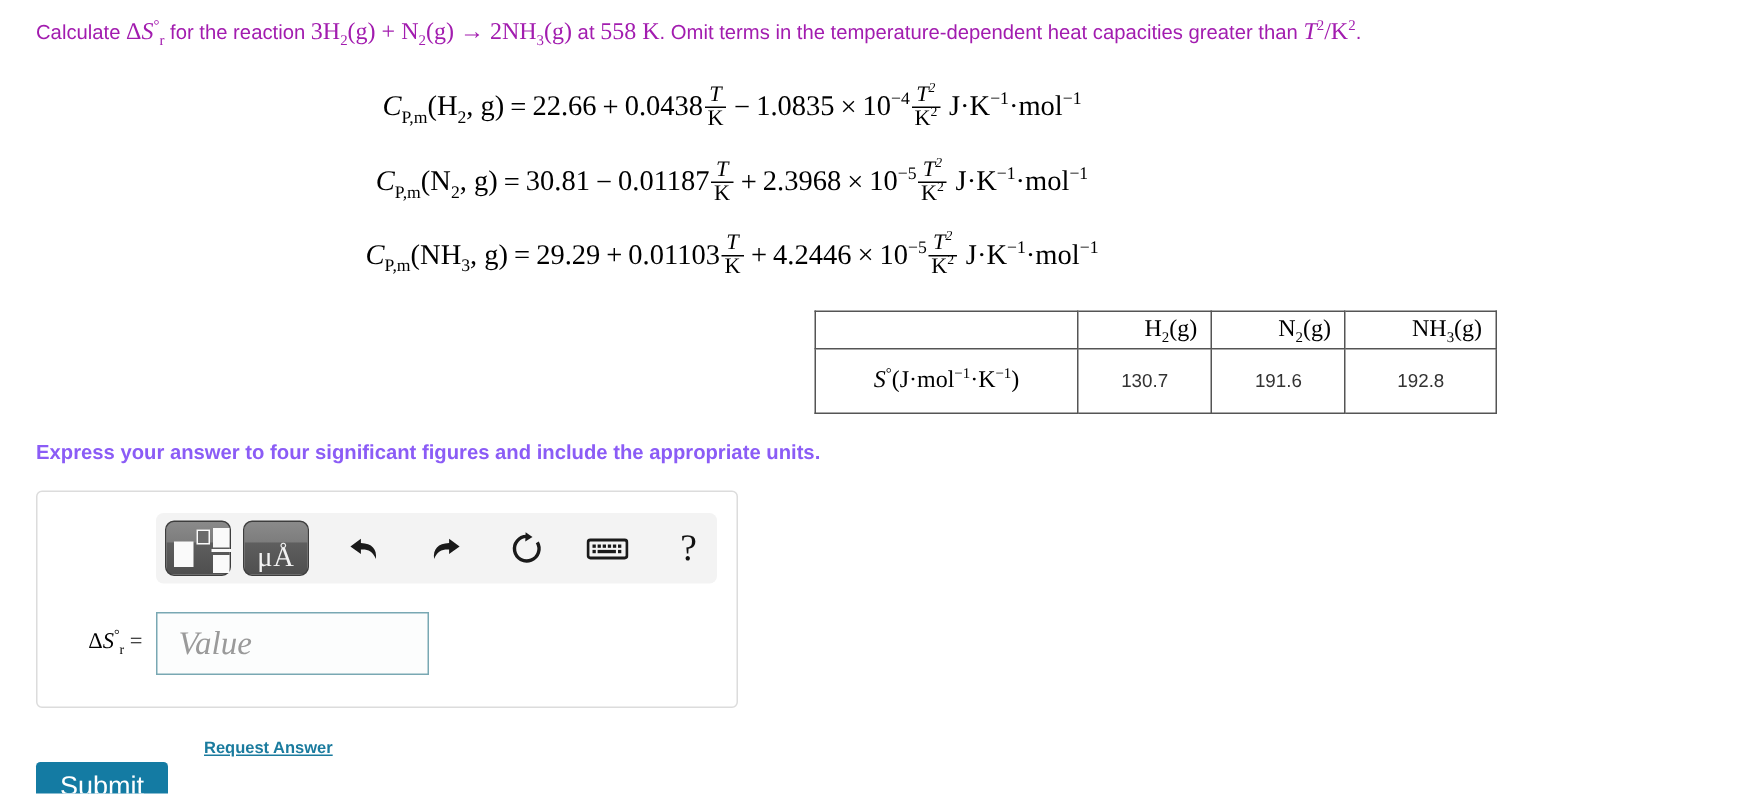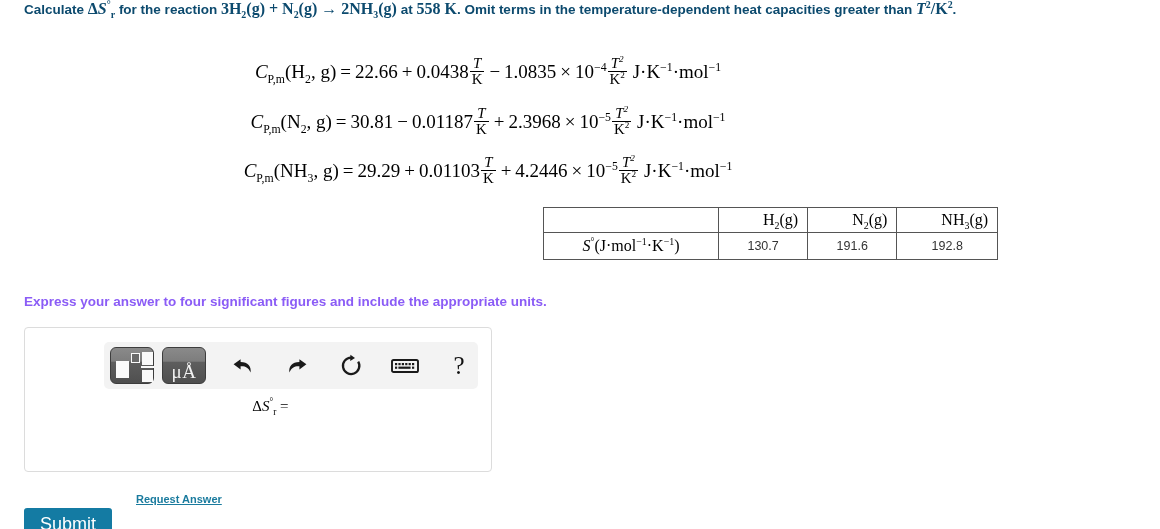--- a/index.html
+++ b/index.html
@@ -33,25 +33,24 @@
     font-size: 0.78em;
     margin: 0 1px;
   }
   .frac .num { display: block; padding: 0 2px; }
   .frac .den { display: block; border-top: 1px solid #000; padding: 0 2px; }
 
   
   #prompt-line {
     position: absolute;
     left: 24px;
-    top: 0;
+    top: 13px;
     font-size: 13.5px;
-    color: #0c4a6e;
-    white-space: nowrap;
-    font-weight: bold;
+    color: #a21caf;
+    white-space: nowrap;
   }
   #prompt-line .mathbit { font-size: 16px; }
 
   
   .equation {
     position: absolute;
     width: 976px;
     text-align: center;
     font-family: "Liberation Serif", serif;
     font-size: 19px;
@@ -81,21 +80,21 @@
     height: 25px;
     box-sizing: border-box;
   }
   #entropy-table td.corner {
     border-left: 1px solid #555;
     width: 175px;
   }
   #entropy-table td.rowlabel {
     text-align: center;
     white-space: nowrap;
-    padding: 4px 8px;
+    padding: 12px 8px;
   }
   #entropy-table td.val {
     font-family: "Liberation Sans", sans-serif;
     font-size: 12.5px;
     color: #333;
     width: 58px;
   }
   #entropy-table th.sp-head {
     white-space: nowrap;
     font-size: 16px;
@@ -190,26 +189,25 @@
   .plain-icon.gap-lg { margin-left: 20px; }
   .plain-icon.qmark {
     font-size: 25px;
     font-family: "Liberation Serif", serif;
     color: #111;
   }
 
   #answer-row {
     position: absolute;
     left: 0;
-    top: 70px;
+    top: 78px;
     width: 100%;
     height: 45px;
     display: flex;
     align-items: center;
-    flex-direction: column;
   }
   #answer-label {
     width: 79px;
     text-align: right;
     padding-right: 9px;
     box-sizing: border-box;
     font-family: "Liberation Serif", serif;
     font-size: 15px;
     white-space: nowrap;
   }
@@ -356,17 +354,20 @@
           <rect x="21" y="9.6" width="2.2" height="2.2"></rect>
         </g>
       </svg>
     </div>
 
     <div class="plain-icon qmark gap-lg">?</div>
   </div>
 
   <div id="answer-row">
     <div id="answer-label"><span class="mr">Δ</span><span class="mi">S</span><sup class="sp mr">°</sup><sub class="sb mr">r</sub> <span>=</span></div>
+    <div class="ans-field" id="value-field">
+        <span>Value</span>
+      </div>
   </div>
 </div>
 
 <button id="submit-button">Submit</button>
 <a id="request-answer-link">Request Answer</a>
 
 </body></html>

